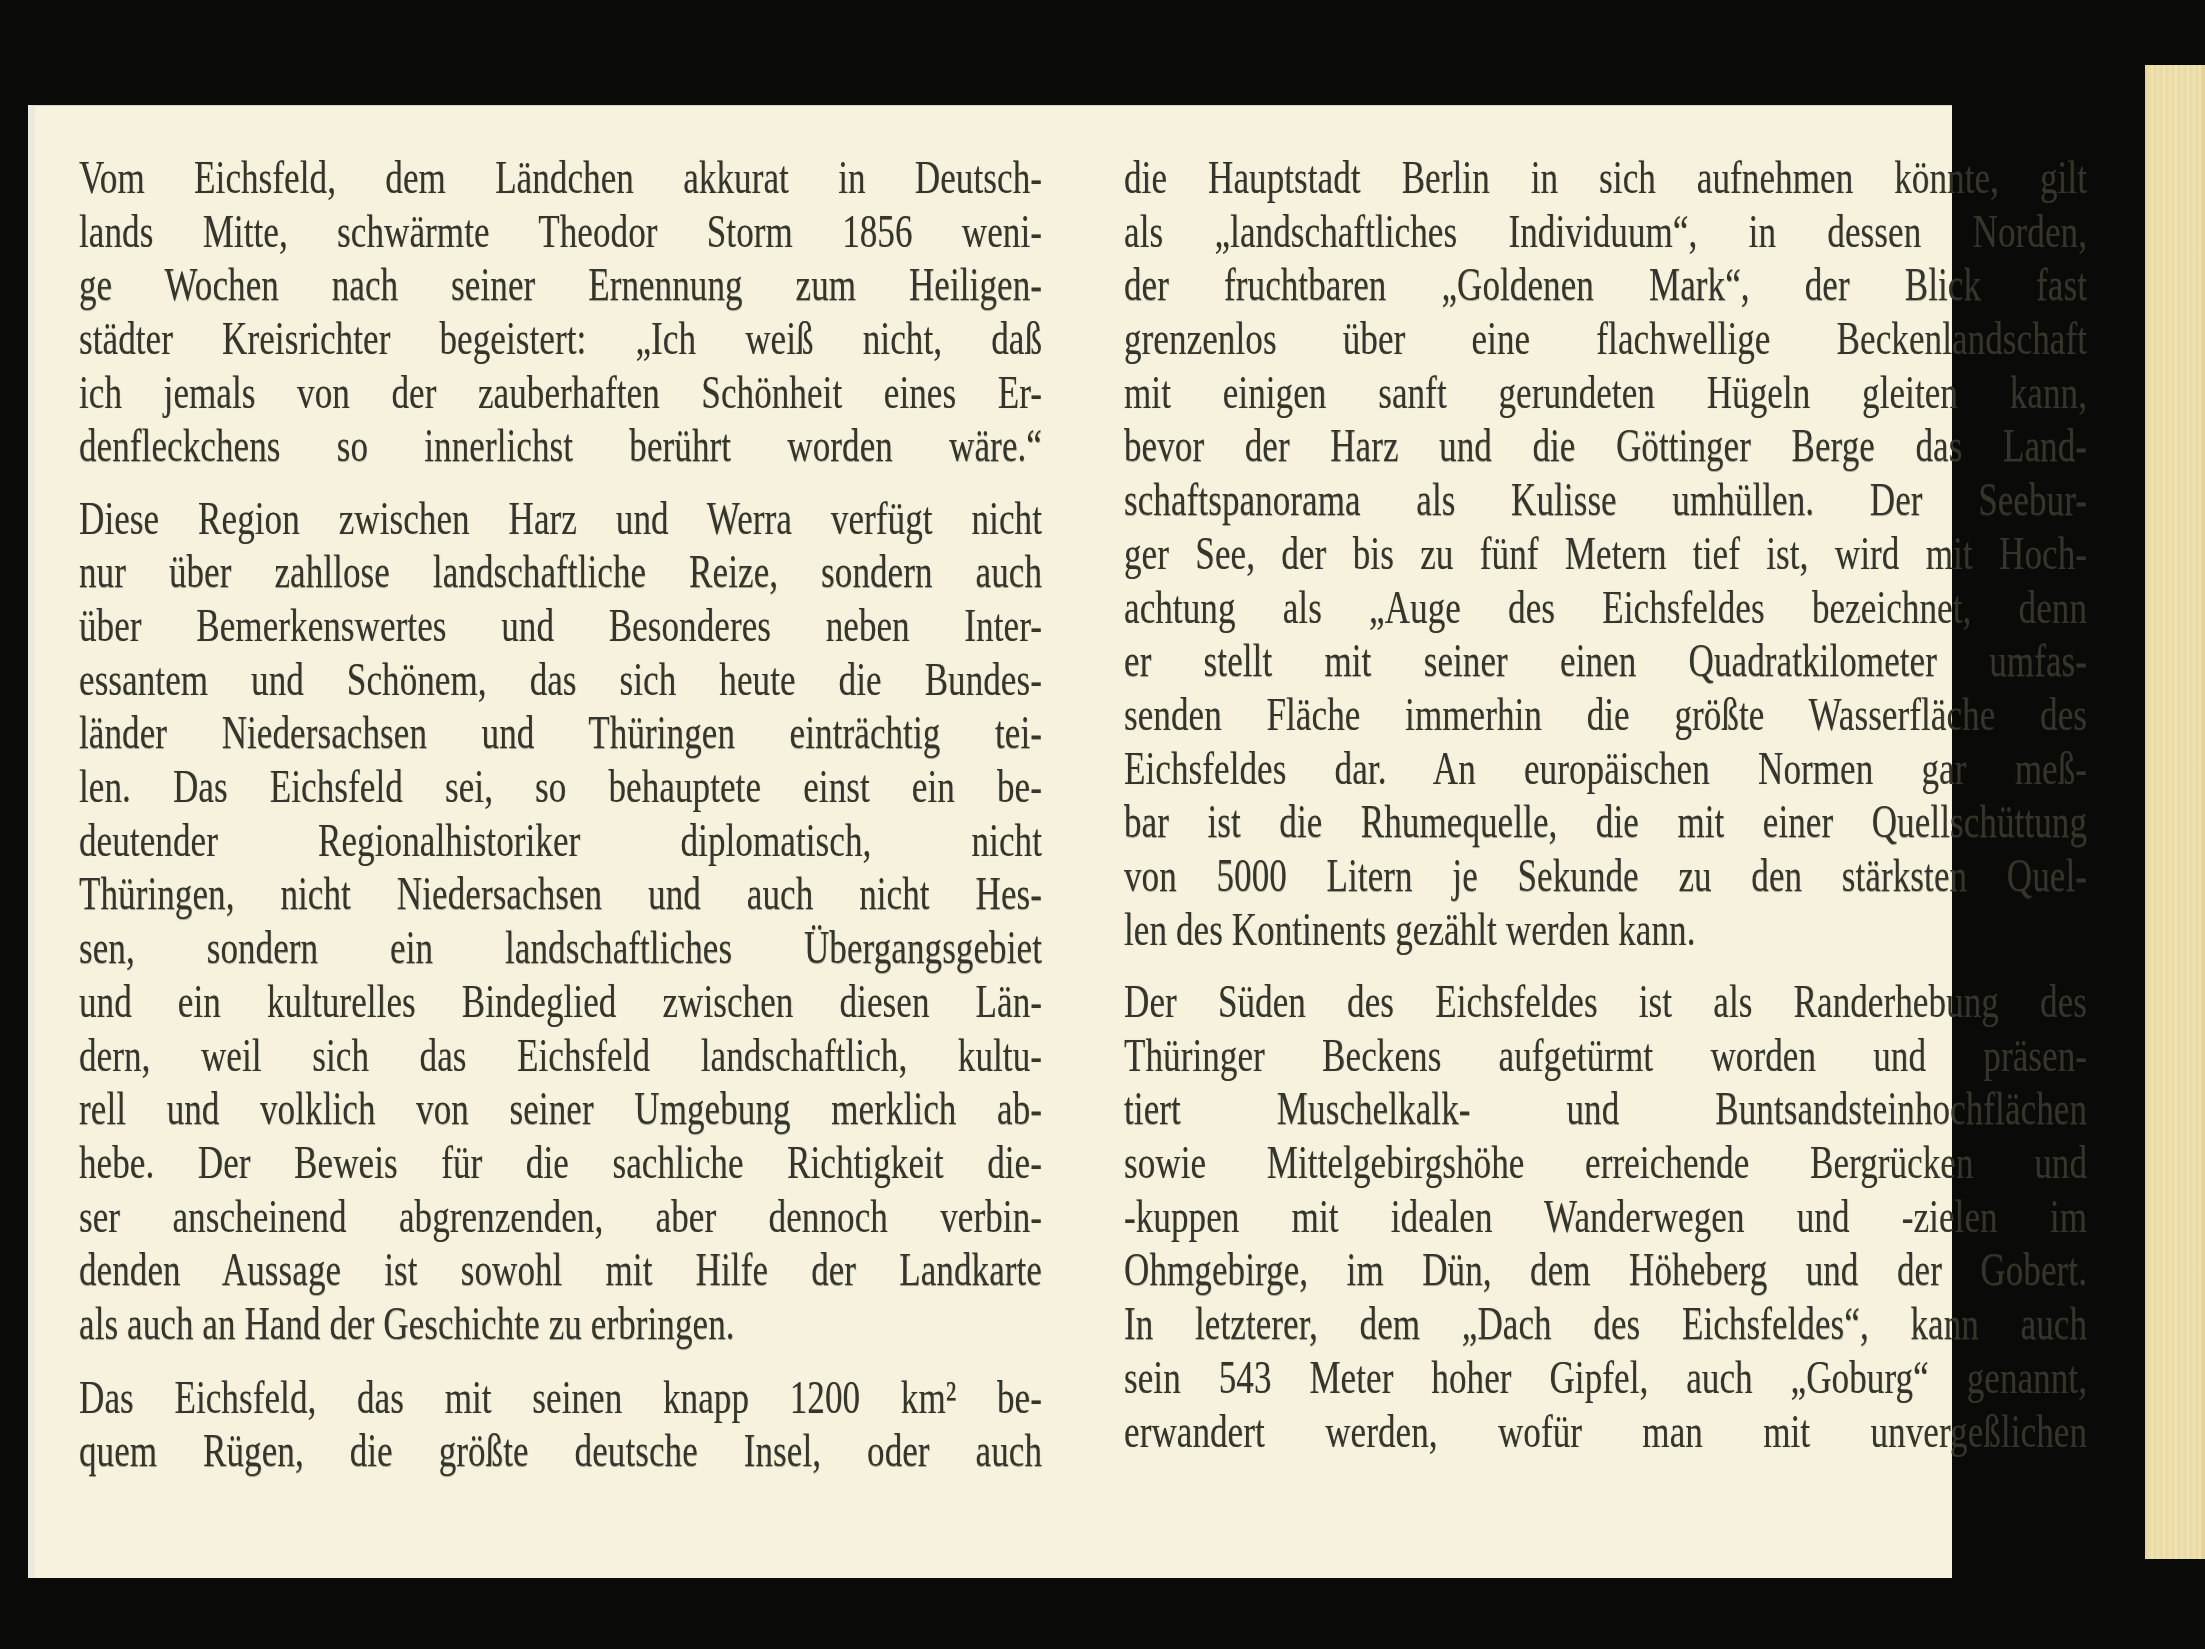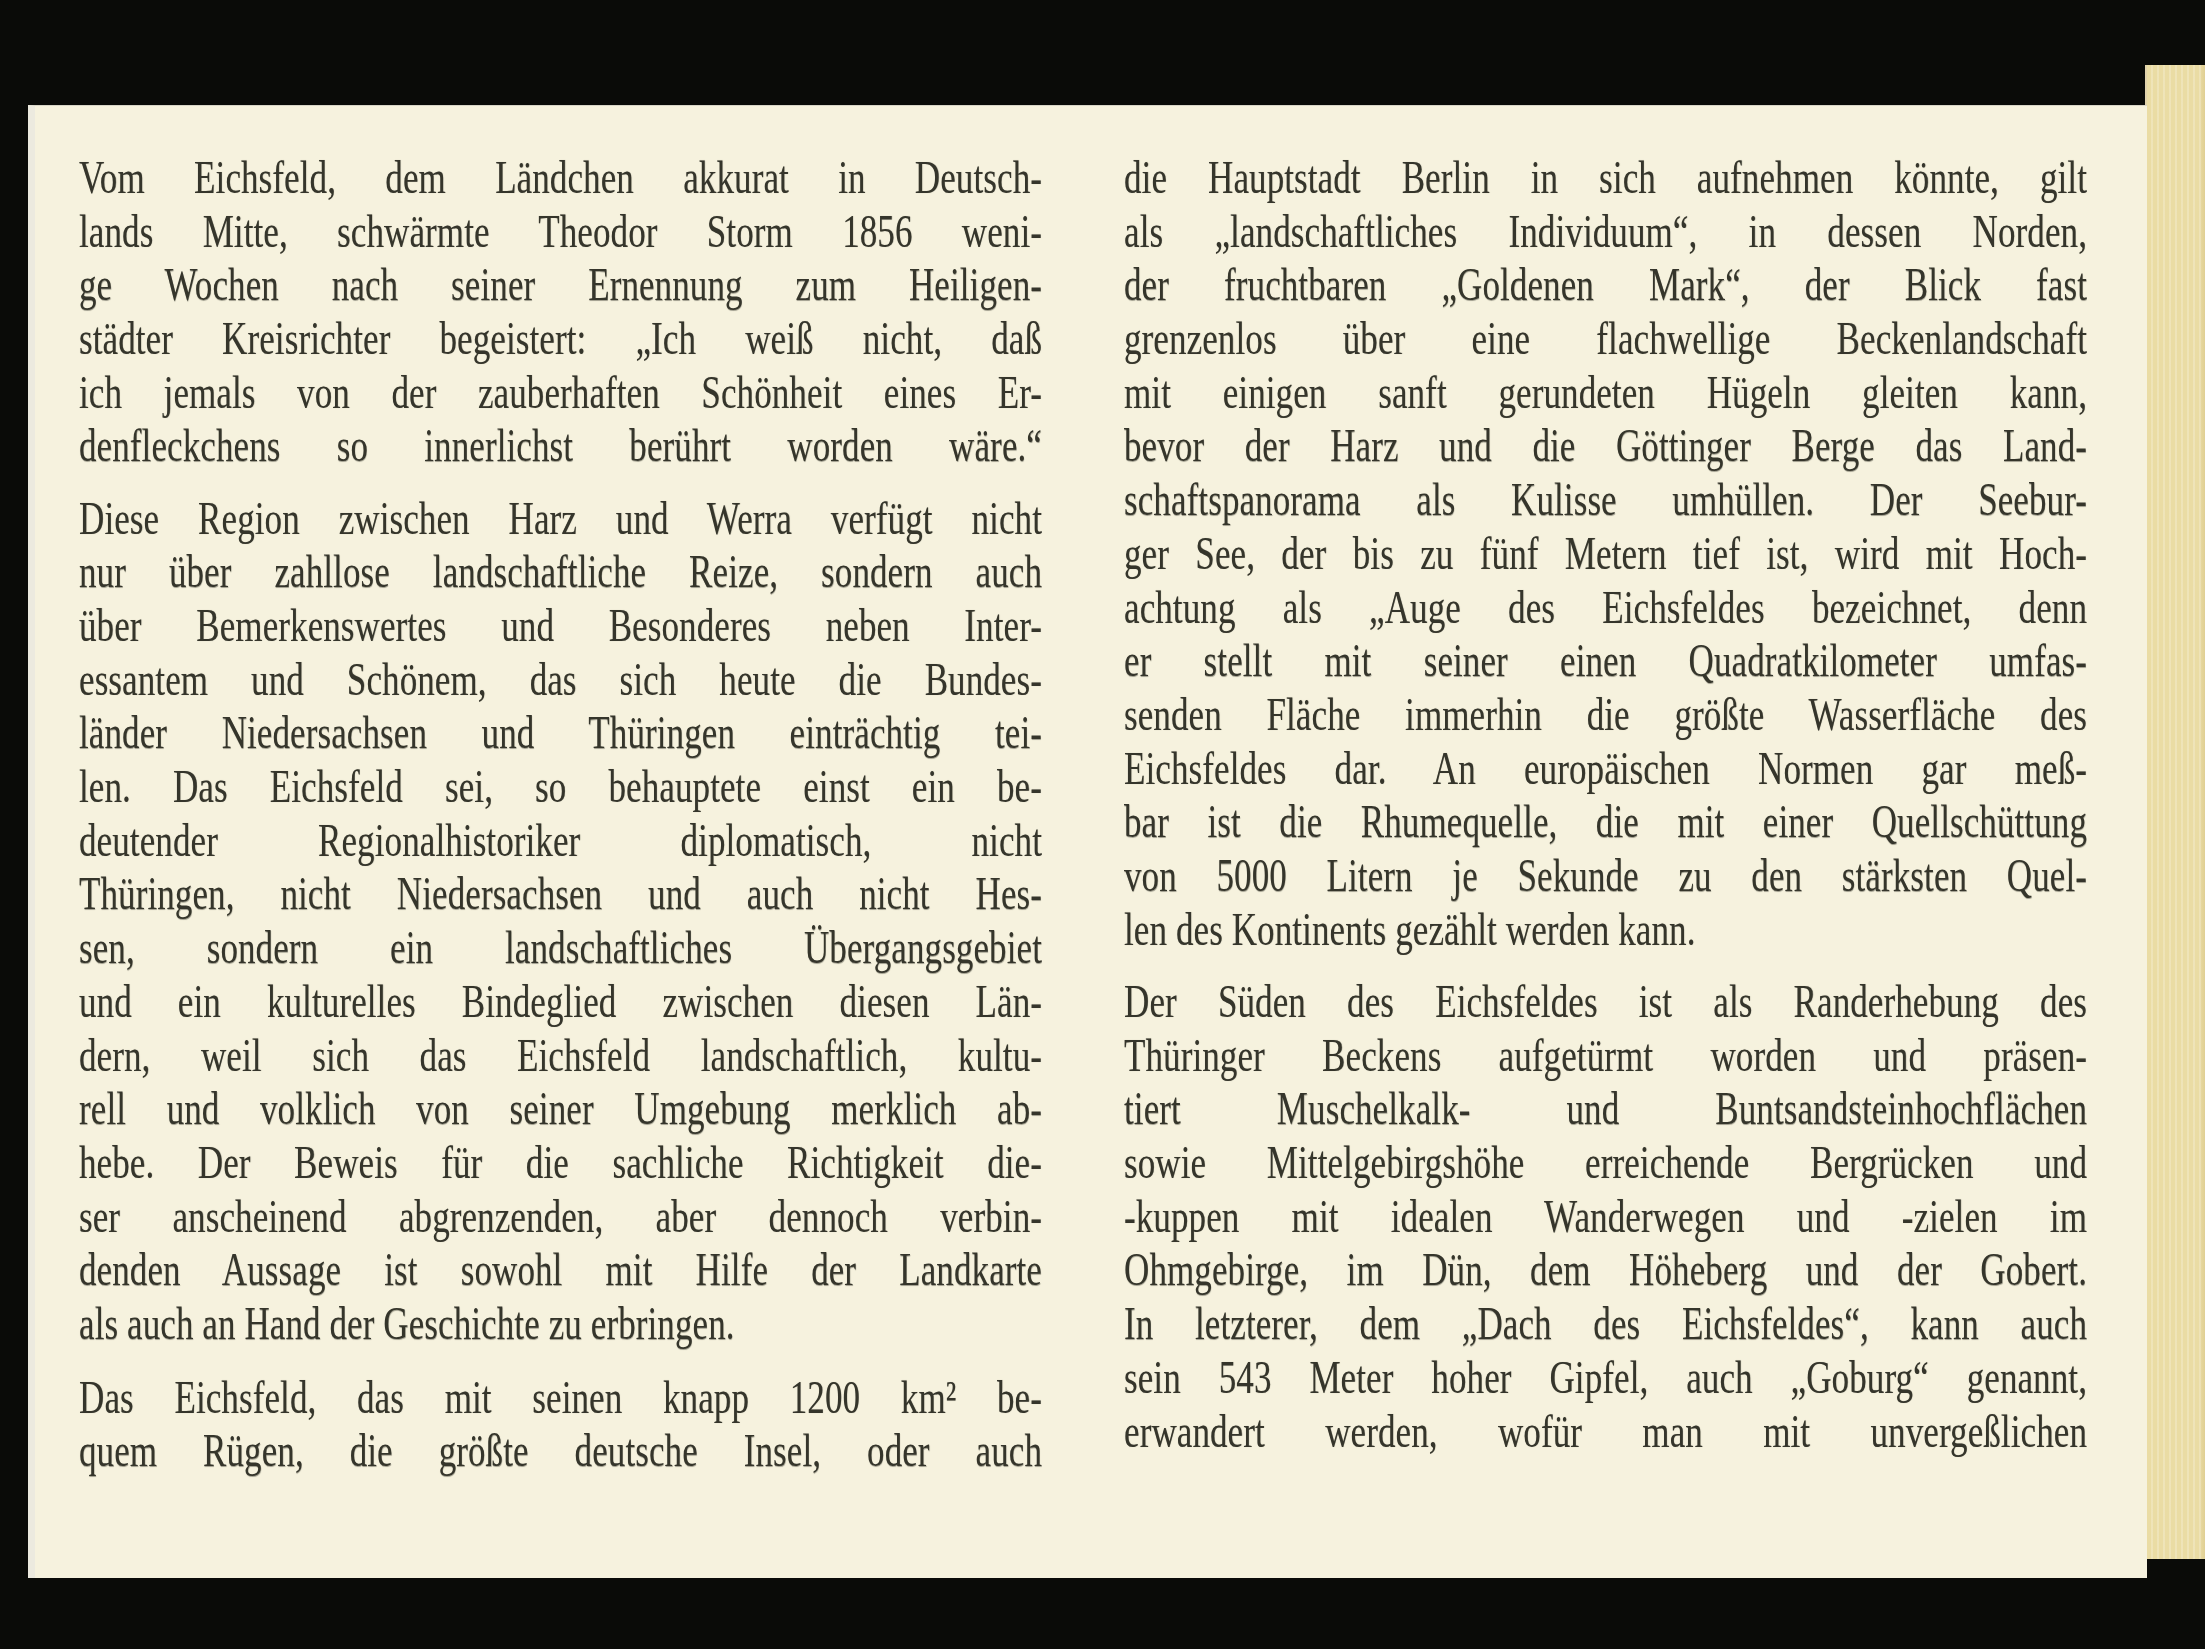--- a/index.html
+++ b/index.html
@@ -16,21 +16,21 @@
     left:2145px;top:65px;width:60px;height:1494px;
     background:
       repeating-linear-gradient(90deg,
         rgba(255,255,255,0.22) 0 2.2px,
         rgba(255,255,255,0) 2.2px 6px),
       linear-gradient(90deg,#d9c795 0 1.7px,var(--deckle,#eadca4) 1.7px 90%, #e0cf94 100%);
   }
   
   .page{
     position:absolute;
-    left:28px;top:105px;width:2119px;height:1473px;
+    left:28px;top:105px;width:1924px;height:1473px;
     background:var(--paper,#f6f2de);
     border-left:7.2px solid #eceadf;
     border-top:1.7px solid #d8d5c7;
     box-sizing:border-box;
   }
   .col{
     position:absolute;
     top:45px;left:44px;width:963px;
     transform:scaleY(1.31);
     transform-origin:top left;

